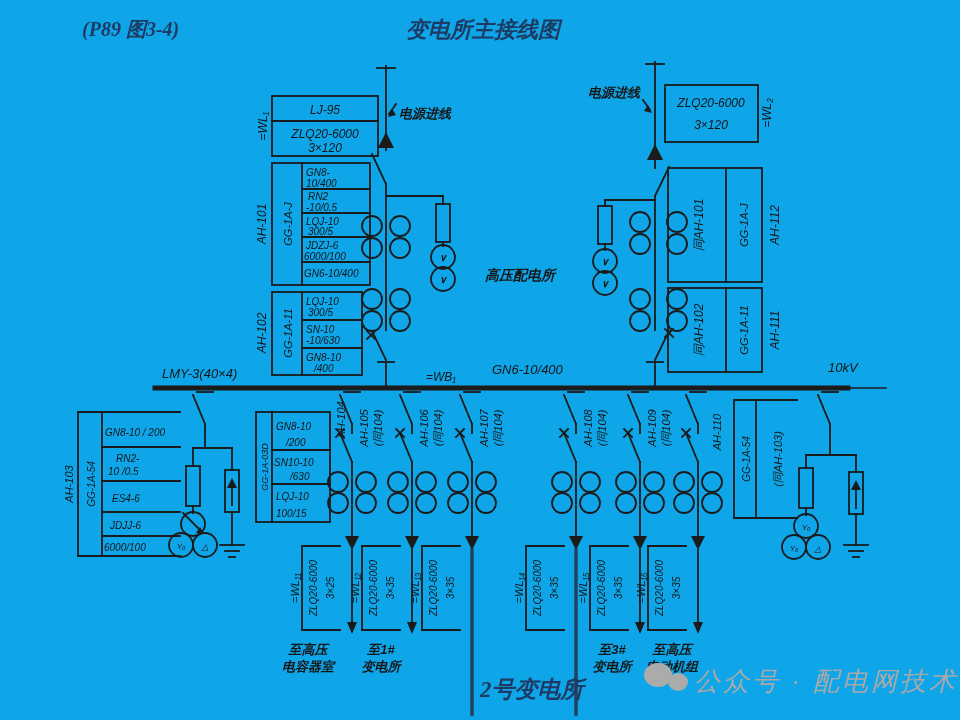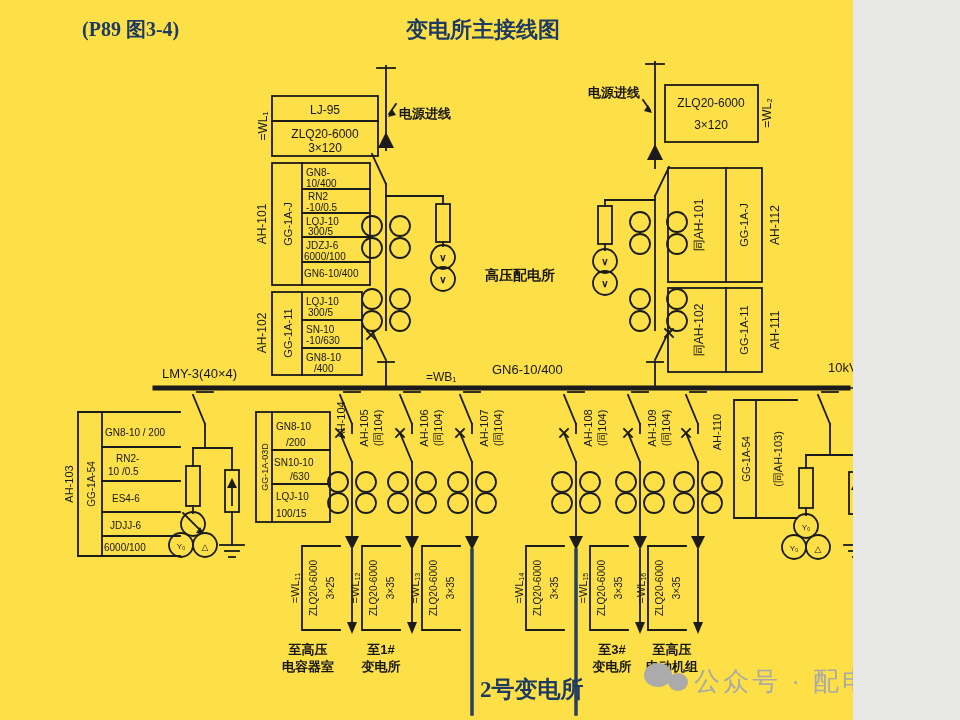--- a/index.html
+++ b/index.html
@@ -1,17 +1,17 @@
 <!DOCTYPE html>
 <html><head>
 <meta charset="utf-8">
 <style>
   html,body{margin:0;padding:0;background:#e8e8e6;}
-  #stage{position:relative;width:853px;height:720px;background:#fde047;overflow:hidden;
-         font-family:"Liberation Sans",sans-serif;}
+  #stage{position:relative;width:960px;height:720px;background:#0ea5e9;overflow:hidden;
+         font-family:"Liberation Sans",sans-serif;font-style:italic;}
   svg{position:absolute;left:0;top:0;}
   svg line,svg rect,svg circle,svg path,svg polyline{stroke:#1b1b1b;stroke-width:1.8;fill:none;stroke-linecap:square;}
   svg .thick{stroke-width:5;}
   svg .thin{stroke-width:1.4;}
   svg .fillk{fill:#1b1b1b;stroke:none;}
   svg .nvl{stroke:#24415f;stroke-width:3.5;}
   svg .art{stroke:none;}
   svg text{fill:#161616;stroke:none;font-family:"Liberation Sans",sans-serif;}
   .f8{font-size:8px}.f9{font-size:9px}.f10{font-size:10px}.f11{font-size:11px}
   .f12{font-size:12px}.f13{font-size:13px}.f14{font-size:14px}

